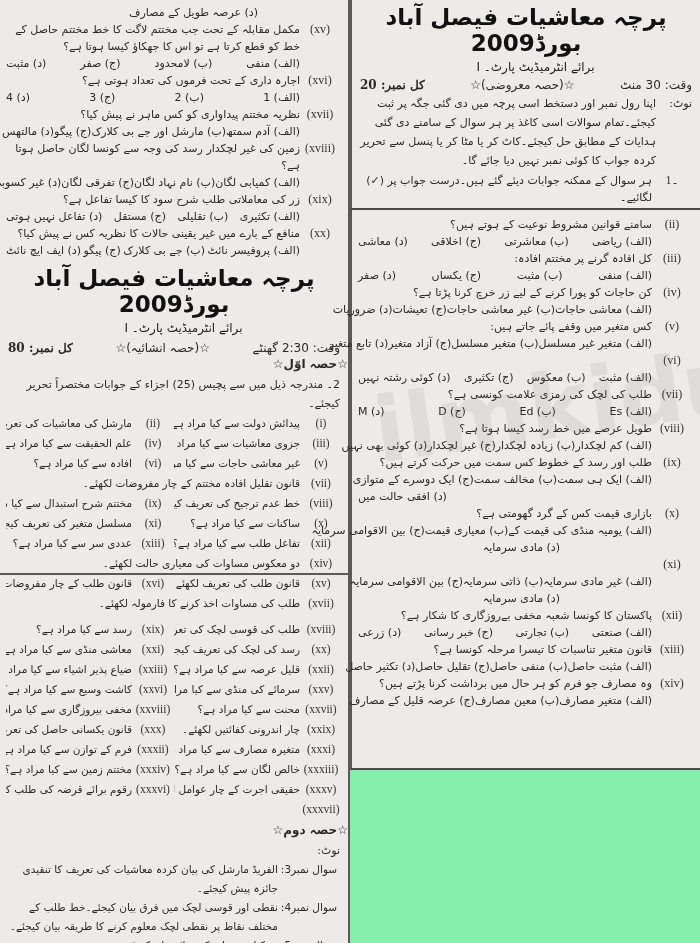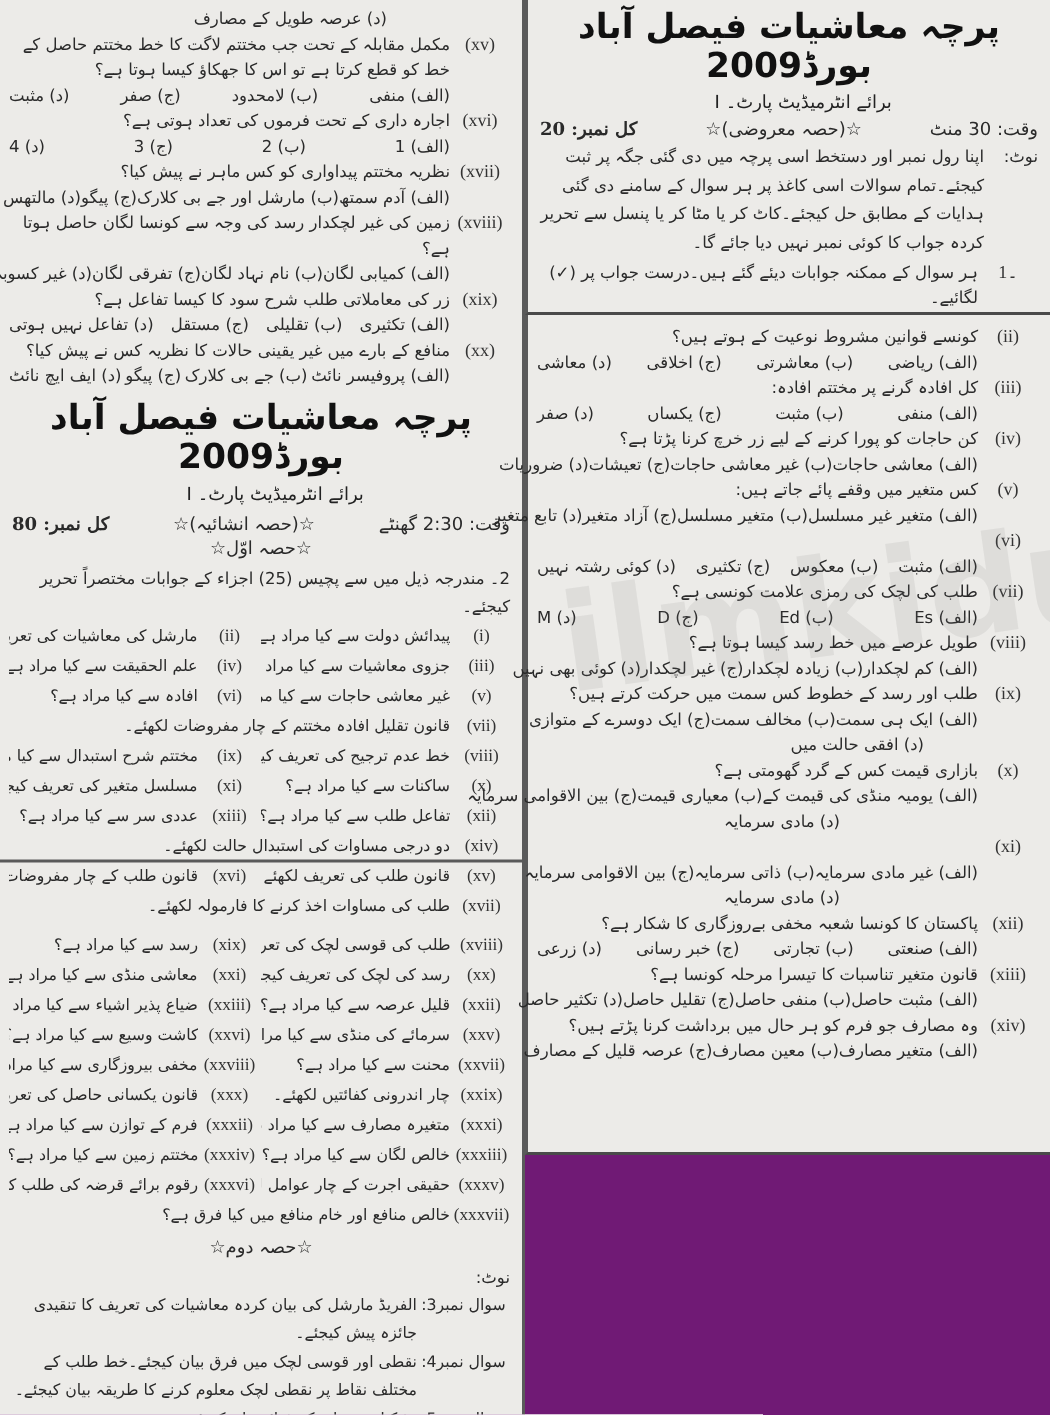--- a/index.html
+++ b/index.html
@@ -1,30 +1,30 @@
 <!DOCTYPE html>
 <html><head>
 <meta charset="utf-8">
 <style>
   * { box-sizing: border-box; margin: 0; padding: 0; }
   html, body { width: 700px; height: 943px; background: #ffffff; overflow: hidden; }
   body { position: relative; font-family: "DejaVu Sans", sans-serif; color: #2a2a2a; }
-  .page { position: absolute; left: 0; top: 0; width: 700px; height: 943px; background: #701a75; }
+  .page { position: absolute; left: 0; top: 0; width: 700px; height: 943px; background: #86efac; }
   .paper { background: #ecebe8; }
   .col { position: absolute; direction: rtl; }
   .left-col { left: 0; top: 0; width: 350px; height: 943px; border-right: 2px solid #5a5a5a; background: #ecebe8; }
   .right-top { left: 350px; top: 0; width: 350px; height: 210px; border-left: 2px solid #5a5a5a; border-bottom: 2px solid #4a4a4a; }
   .right-bot { left: 350px; top: 210px; width: 350px; height: 560px; border-left: 2px solid #5a5a5a; border-bottom: 2px solid #4a4a4a; }
   .left-divider-1 { position: absolute; left: 0; top: 573px; width: 350px; height: 2px; background: #5a5a5a; }
 
   .title { font-family: "DejaVu Sans", sans-serif; font-weight: bold; font-size: 23px; text-align: center; color: #111; direction: rtl; letter-spacing: 0; }
   .subtitle { font-size: 12px; text-align: center; direction: rtl; color: #222; padding-left: 19px; }
   .meta-row { display: flex; justify-content: space-between; align-items: center; font-size: 12px; direction: rtl; padding: 0 8px; }
   .meta-row .bold { font-weight: bold; font-family: "DejaVu Serif", serif; }
-  .section-head { text-align: center; font-size: 12px; direction: rtl; }
+  .section-head { text-align: right; font-size: 12px; direction: rtl; font-weight: bold; }
   .note { font-size: 11px; line-height: 19px; direction: rtl; display: flex; padding: 0 8px; }
   .note .lbl { width: 36px; flex: 0 0 36px; }
   .note .txt { flex: 1; }
 
   .q { display: flex; direction: rtl; font-size: 11px; line-height: 17px; padding: 0 8px; }
   .q .num { flex: 0 0 40px; font-family: "Liberation Serif", serif; font-size: 12px; color: #333; text-align: center; direction: ltr; }
   .q .text { flex: 1; }
   .opts { display: flex; direction: rtl; font-size: 11px; line-height: 17px; padding: 0 48px 0 6px; justify-content: space-between; }
   .opts .opt { white-space: nowrap; }
   .opts.single { justify-content: flex-start; }
@@ -204,21 +204,21 @@
             <span class="text">تفاعل طلب سے کیا مراد ہے؟</span>
           </div>
           <div class="sq">
             <span class="num">(xiii)</span>
             <span class="text">عددی سر سے کیا مراد ہے؟</span>
           </div>
         </div>
         <div class="sq-row">
           <div class="sq full">
             <span class="num">(xiv)</span>
-            <span class="text">دو درجی مساوات کی استبدال حالت لکھئے۔</span>
+            <span class="text">دو معکوس مساوات کی معیاری حالت لکھئے۔</span>
           </div>
         </div>
         <div class="sq-row">
           <div class="sq">
             <span class="num">(xv)</span>
             <span class="text">قانون طلب کی تعریف لکھئے۔</span>
           </div>
           <div class="sq">
             <span class="num">(xvi)</span>
             <span class="text">قانون طلب کے چار مفروضات لکھئے۔</span>
@@ -319,21 +319,20 @@
             <span class="text">حقیقی اجرت کے چار عوامل لکھئے۔</span>
           </div>
           <div class="sq">
             <span class="num">(xxxvi)</span>
             <span class="text">رقوم برائے قرضہ کی طلب کے چار عوامل لکھئے۔</span>
           </div>
         </div>
         <div class="sq-row">
           <div class="sq full">
             <span class="num">(xxxvii)</span>
-            <span class="text">خالص منافع اور خام منافع میں کیا فرق ہے؟</span>
           </div>
         </div>
       </div>
 
     <div class="section-head" style="margin-top:4px">☆حصہ دوم☆</div>
     <div class="note" style="margin-top:4px">
       <span class="lbl">نوٹ:</span>
     </div>
     <div id="long-questions">
         <div class="lq">
@@ -385,21 +384,21 @@
         </div>
       </div>
   </div>
 
   <div class="col paper right-bot" style="position:absolute">
     <div style="height:6px"></div>
     <div id="mcq-rest">
         <div>
           <div class="q">
             <span class="num">(ii)</span>
-            <span class="text">کونسے قوانین مشروط نوعیت کے ہوتے ہیں؟</span>
+            <span class="text">سامنے قوانین مشروط نوعیت کے ہوتے ہیں؟</span>
           </div>
           <div class="opts">
             <span class="opt">(الف) ریاضی</span>
             <span class="opt">(ب) معاشرتی</span>
             <span class="opt">(ج) اخلاقی</span>
             <span class="opt">(د) معاشی</span>
           </div>
         </div>
         <div>
           <div class="q">
@@ -475,21 +474,21 @@
         <div>
           <div class="q">
             <span class="num">(ix)</span>
             <span class="text">طلب اور رسد کے خطوط کس سمت میں حرکت کرتے ہیں؟</span>
           </div>
           <div class="opts">
             <span class="opt">(الف) ایک ہی سمت</span>
             <span class="opt">(ب) مخالف سمت</span>
             <span class="opt">(ج) ایک دوسرے کے متوازی</span>
           </div>
-          <div class="opts single" style="padding-right: 84px;">
+          <div class="opts single" style="padding-right: 84px; justify-content: flex-end;">
             <span class="opt">(د) افقی حالت میں</span>
           </div>
         </div>
         <div>
           <div class="q">
             <span class="num">(x)</span>
             <span class="text">بازاری قیمت کس کے گرد گھومتی ہے؟</span>
           </div>
           <div class="opts">
             <span class="opt">(الف) یومیہ منڈی کی قیمت کے</span>

